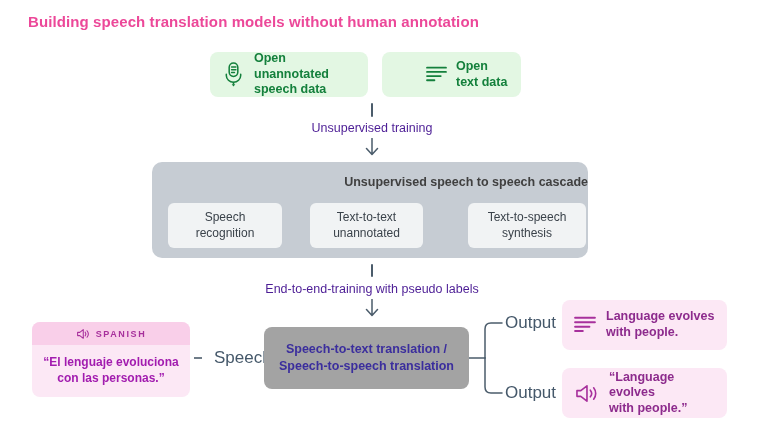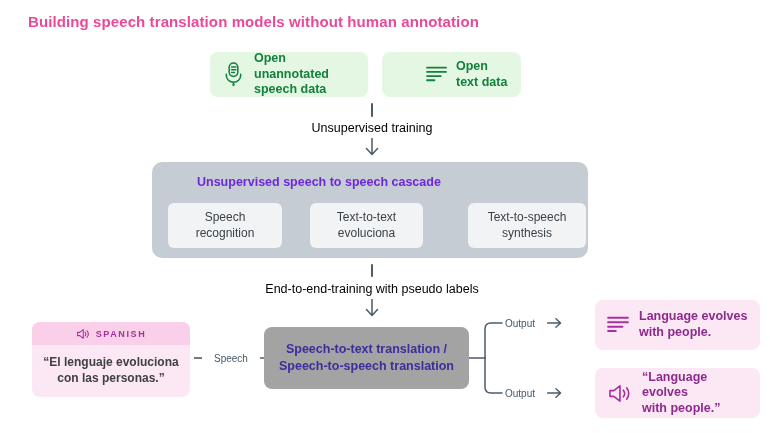--- a/index.html
+++ b/index.html
@@ -16,67 +16,67 @@
   .src-card{
     position:absolute;top:52px;height:45px;border-radius:8px;background:#e3f7e3;
     display:flex;align-items:center;box-sizing:border-box;padding:0 12px;gap:9px;
     color:#14803c;
   }
   .src-card .lbl{font-size:12.5px;font-weight:700;line-height:1.25;}
   
   .stem{position:absolute;left:371.2px;width:1.6px;background:#4b5c6b;border-radius:1px;}
   .flow-label{
     position:absolute;left:222px;width:300px;text-align:center;
-    font-size:12.5px;font-weight:500;color:#000000;
+    font-size:12.5px;font-weight:500;color:#4c1d95;
   }
   .arrow-down{position:absolute;left:365px;width:14px;height:19px;color:#4b5c6b;}
   
   .cascade{
     position:absolute;left:152px;top:162px;width:436px;height:96px;border-radius:10px;
     background:#c6ccd3;
   }
   .cascade-title{
-    position:absolute;left:0;top:13px;width:100%;text-align:left;
-    font-size:12.5px;font-weight:600;color:#6d28d9;margin-left:45px;
+    position:absolute;left:0;top:13px;width:100%;text-align:right;
+    font-size:12.5px;font-weight:600;color:#404040;
   }
   .stage{
     position:absolute;top:41px;height:45px;border-radius:6px;background:#f1f3f4;
     display:flex;align-items:center;justify-content:center;text-align:center;
     font-size:12px;font-weight:500;color:#3a424a;line-height:1.3;
   }
   
   .input-card{
     position:absolute;left:32px;top:322px;width:158px;height:75px;border-radius:8px;
     background:#fce8f5;overflow:hidden;
   }
   .input-card-header{
     height:23px;background:#f9cfe9;display:flex;align-items:center;justify-content:center;
     gap:6px;color:#a7309c;
   }
   .input-card-header .lang{font-size:9px;font-weight:700;letter-spacing:1.6px;}
   .input-card-quote{
     height:52px;display:flex;align-items:center;justify-content:center;text-align:center;
-    font-size:12px;font-weight:600;color:#404040;line-height:1.3;
+    font-size:12px;font-weight:600;color:#a21caf;line-height:1.3;
   }
   
   .io-row{
     position:absolute;display:flex;align-items:center;gap:12px;
-    font-size:10px;font-weight:500;color:#45586a;height:16px;
+    font-size:17px;font-weight:500;color:#45586a;height:16px;
   }
   .io-row svg{color:#4b5c6b;}
   
   .model-box{
     position:absolute;left:264px;top:327px;width:205px;height:62px;border-radius:8px;
     background:#a3a3a3;display:flex;align-items:center;justify-content:center;text-align:center;
     font-size:12.5px;font-weight:700;color:#3b2e9d;line-height:1.35;
   }
   .bracket{position:absolute;left:469px;top:316px;width:36px;height:84px;color:#4b5c6b;}
   
   .out-card{
-    position:absolute;left:595px;width:165px;height:50px;border-radius:8px;background:#fce8f5;
+    position:absolute;left:562px;width:165px;height:50px;border-radius:8px;background:#fce8f5;
     display:flex;align-items:center;box-sizing:border-box;padding:0 12px;gap:10px;
   }
   .out-card .icon{color:#a7309c;flex:0 0 auto;display:flex;}
   .out-card .txt{font-size:12.5px;font-weight:600;color:#8d2b8d;line-height:1.25;}
 </style>
 </head>
 <body>
 
 <div class="canvas">
 
@@ -111,21 +111,21 @@
     <svg width="14" height="19" viewBox="0 0 14 19" fill="none" stroke="currentColor" stroke-width="1.5" stroke-linecap="round" stroke-linejoin="round">
       <path d="M7 0.5 V16 M1.5 10.5 L7 16.5 L12.5 10.5"></path>
     </svg>
   </div>
 
   <div class="cascade">
     <div class="cascade-title">Unsupervised speech to speech cascade</div>
     <div class="stage pre" style="left:16px;width:114px;">Speech
 recognition</div>
     <div class="stage pre" style="left:158px;width:113px;">Text-to-text
-evoluciona</div>
+unannotated</div>
     <div class="stage pre" style="left:300px;width:118px;margin-left:16px;">Text-to-speech
 synthesis</div>
   </div>
 
   <div class="stem" style="top:264px;height:13px;"></div>
   <div class="flow-label" style="top:282px;">End-to-end-training with pseudo labels</div>
   <div class="arrow-down" style="top:299px;">
     <svg width="14" height="19" viewBox="0 0 14 19" fill="none" stroke="currentColor" stroke-width="1.5" stroke-linecap="round" stroke-linejoin="round">
       <path d="M7 0.5 V16 M1.5 10.5 L7 16.5 L12.5 10.5"></path>
     </svg>

